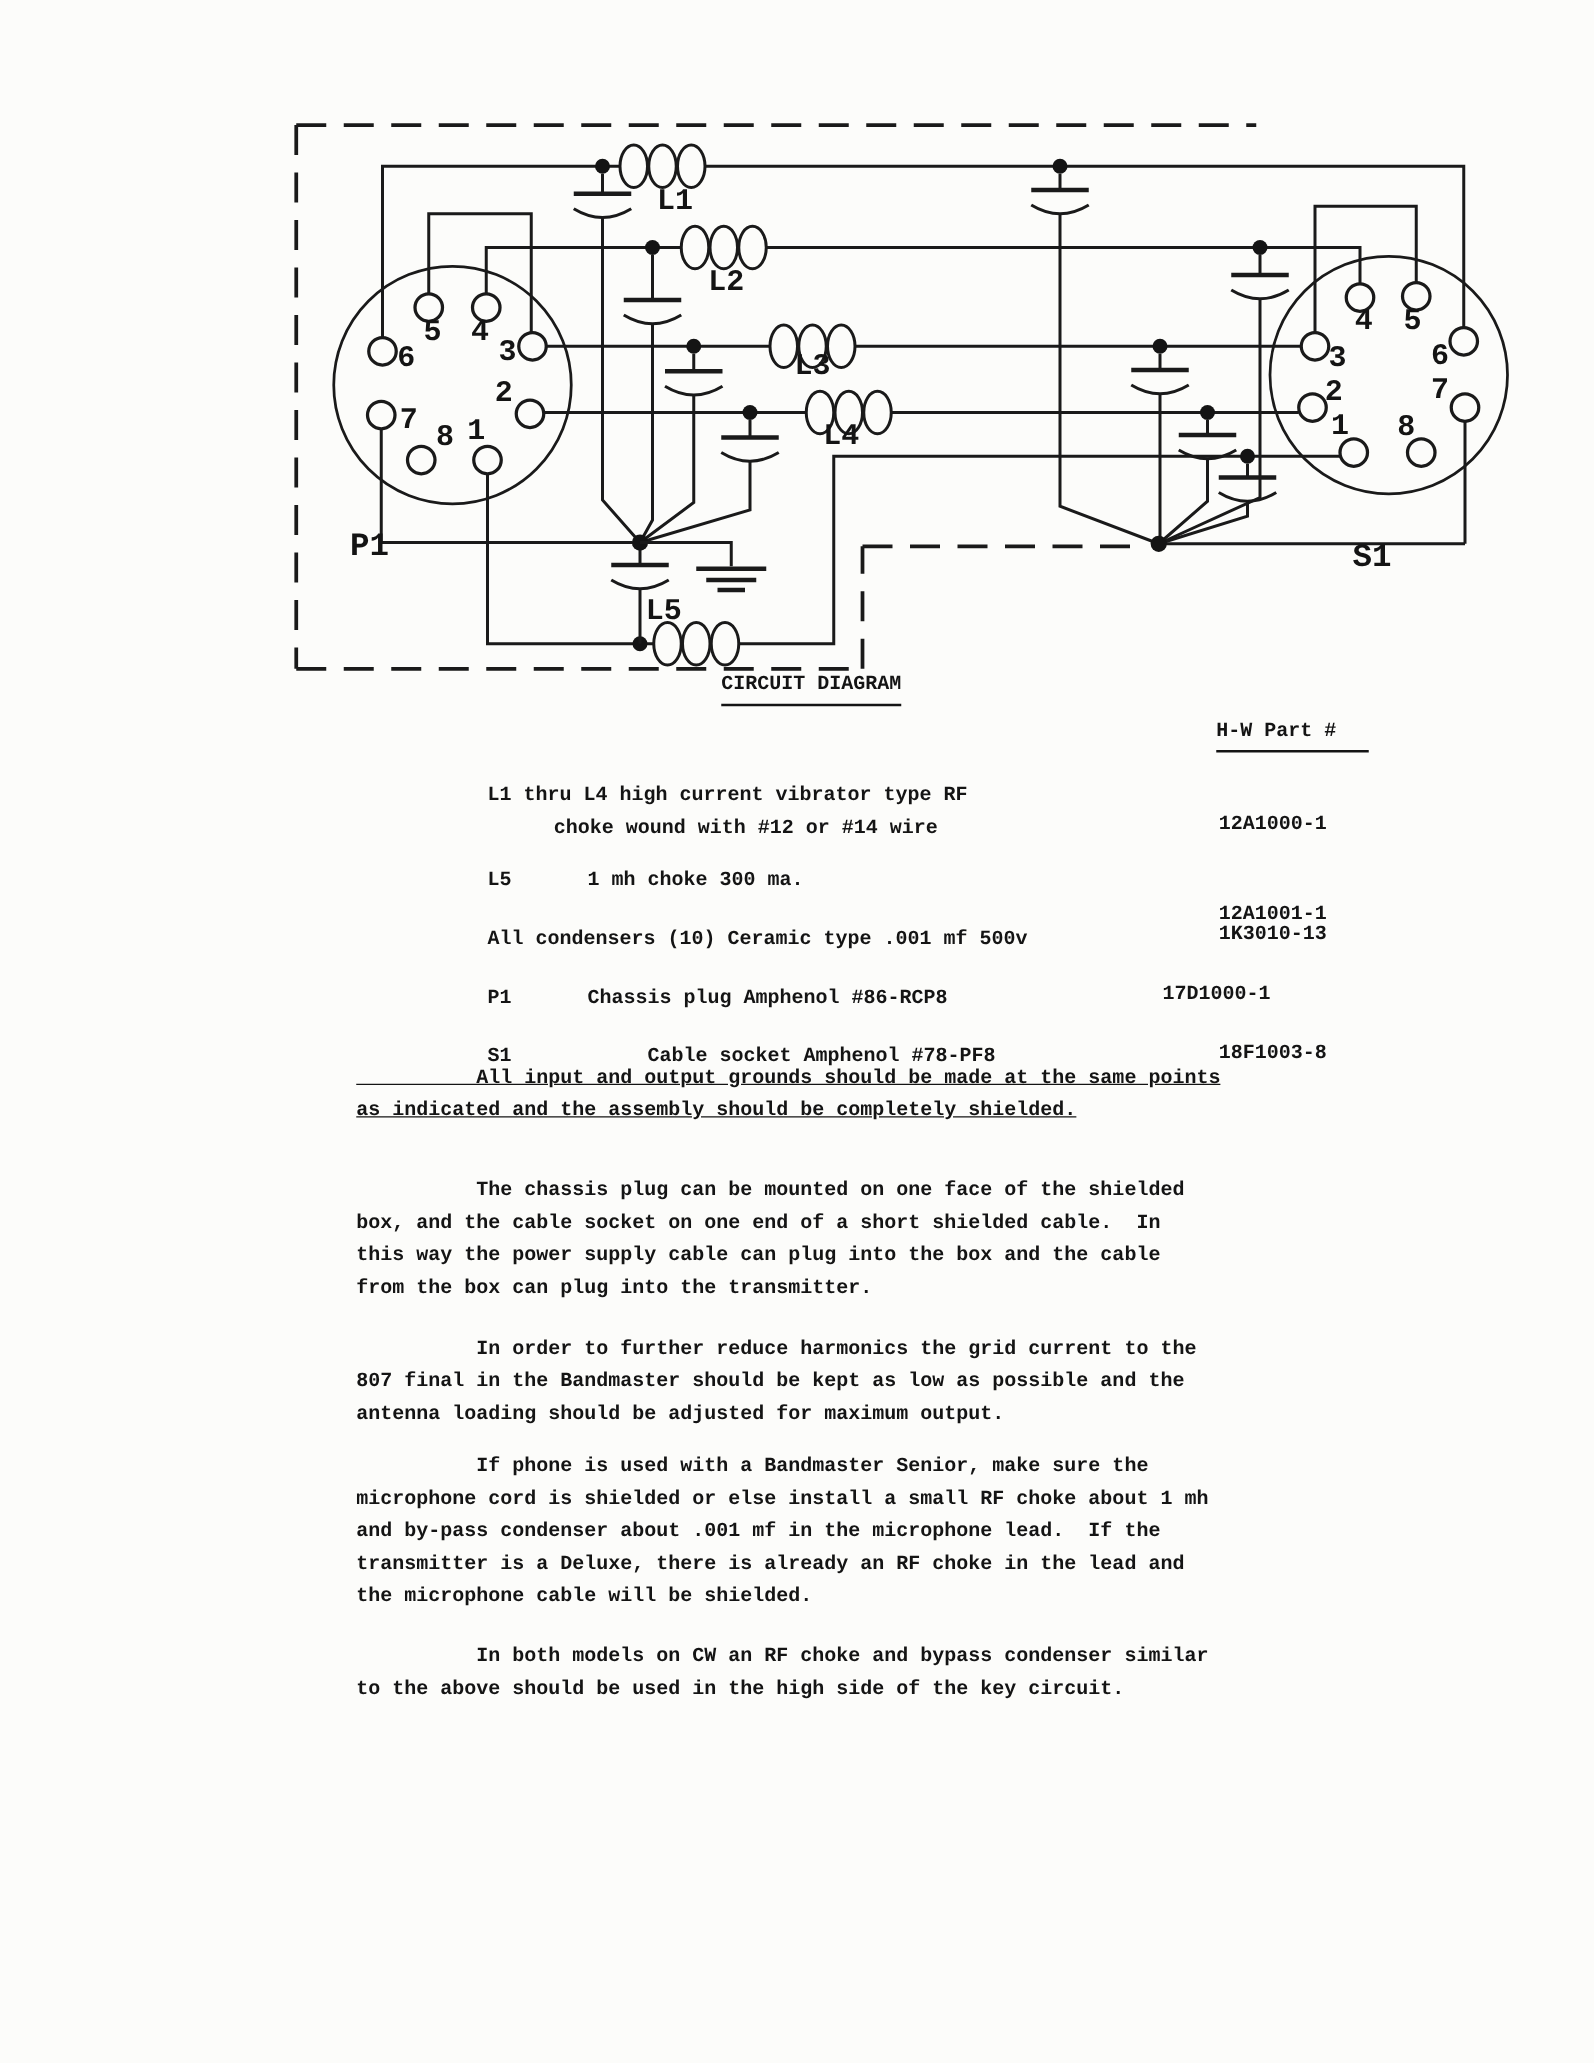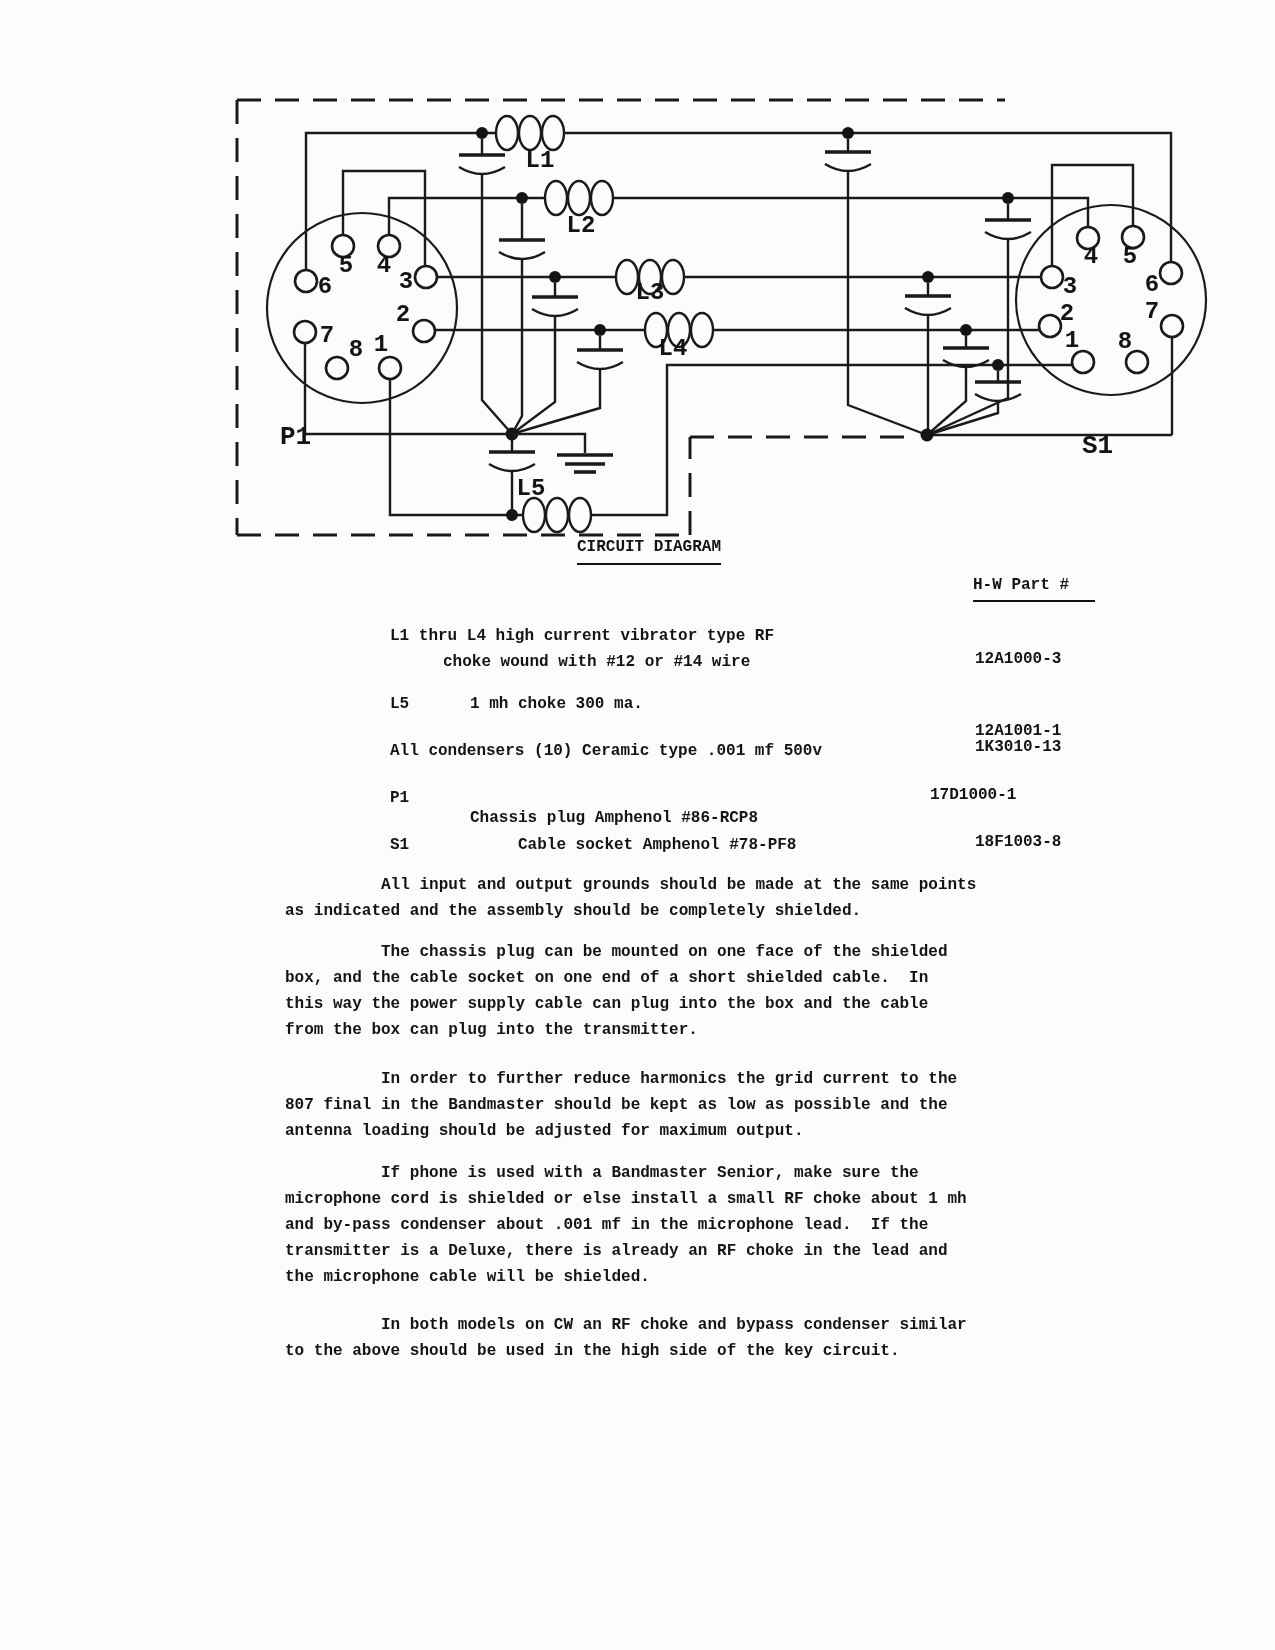--- a/index.html
+++ b/index.html
@@ -208,40 +208,40 @@
   <text class="svgtxt coillbl" x="673" y="355" text-anchor="middle">L4</text>
   <text class="svgtxt coillbl" x="531" y="495" text-anchor="middle">L5</text>
 </svg>
 
 <div class="abs t20 title-underline" style="left:577px;top:534px;">CIRCUIT DIAGRAM</div>
 <div class="abs t20 hw-underline" style="left:973px;top:572px;">H-W Part #</div>
 
 <div>
   <div class="abs t20" style="left:390px;top:623px;">L1 thru L4 high current vibrator type RF</div>
   <div class="abs t20" style="left:443px;top:649px;">choke wound with #12 or #14 wire</div>
-  <div class="abs t20" style="left:975px;top:646px;">12A1000-3</div>
+  <div class="abs t20" style="left:975px;top:646px;">12A1000-1</div>
 
   <div class="abs t20" style="left:390px;top:691px;">L5</div>
   <div class="abs t20" style="left:470px;top:691px;">1 mh choke 300 ma.</div>
   <div class="abs t20" style="left:975px;top:718px;">12A1001-1</div>
 
   <div class="abs t20" style="left:390px;top:738px;">All condensers (10) Ceramic type .001 mf 500v</div>
   <div class="abs t20" style="left:975px;top:734px;">1K3010-13</div>
 
   <div class="abs t20" style="left:390px;top:785px;">P1</div>
-  <div class="abs t20" style="left:470px;top:785px;margin-top:20px;">Chassis plug Amphenol #86-RCP8</div>
+  <div class="abs t20" style="left:470px;top:785px;">Chassis plug Amphenol #86-RCP8</div>
   <div class="abs t20" style="left:930px;top:782px;">17D1000-1</div>
 
   <div class="abs t20" style="left:390px;top:832px;">S1</div>
   <div class="abs t20" style="left:470px;top:832px;margin-left:48px;">Cable socket Amphenol #78-PF8</div>
   <div class="abs t20" style="left:975px;top:829px;">18F1003-8</div>
 </div>
 
 <div>
-  <div class="abs t20 para" style="left:285px;top:872px;">          All input and output grounds should be made at the same points
+  <div class="abs t20 para" style="left:285px;top:849px;text-decoration:underline;">          All input and output grounds should be made at the same points
 as indicated and the assembly should be completely shielded.</div>
   <div class="abs t20 para" style="left:285px;top:939px;">          The chassis plug can be mounted on one face of the shielded
 box, and the cable socket on one end of a short shielded cable.  In
 this way the power supply cable can plug into the box and the cable
 from the box can plug into the transmitter.</div>
   <div class="abs t20 para" style="left:285px;top:1066px;">          In order to further reduce harmonics the grid current to the
 807 final in the Bandmaster should be kept as low as possible and the
 antenna loading should be adjusted for maximum output.</div>
   <div class="abs t20 para" style="left:285px;top:1160px;">          If phone is used with a Bandmaster Senior, make sure the
 microphone cord is shielded or else install a small RF choke about 1 mh

